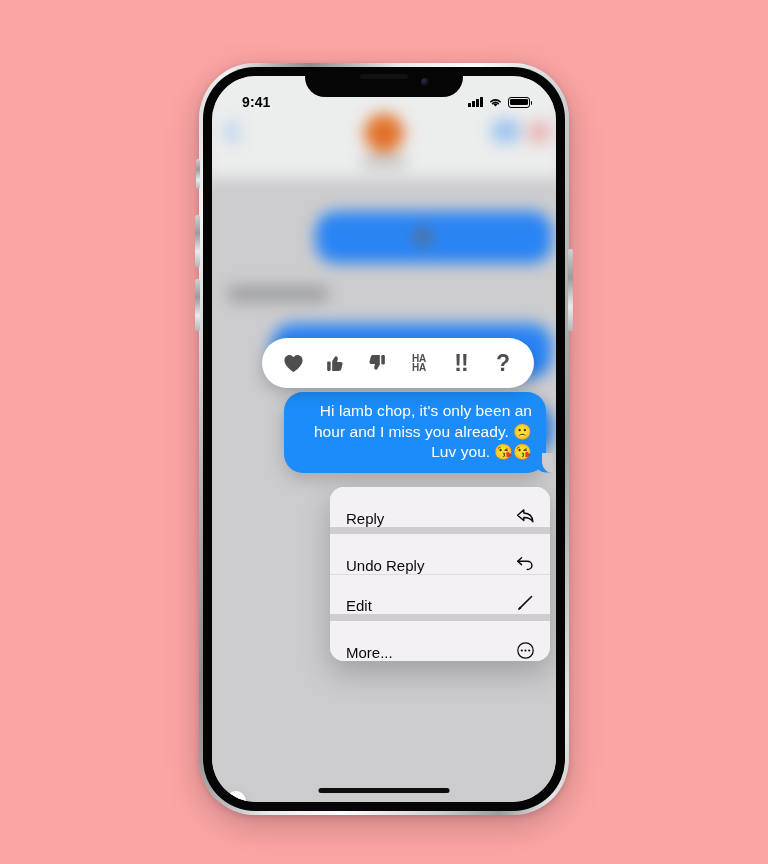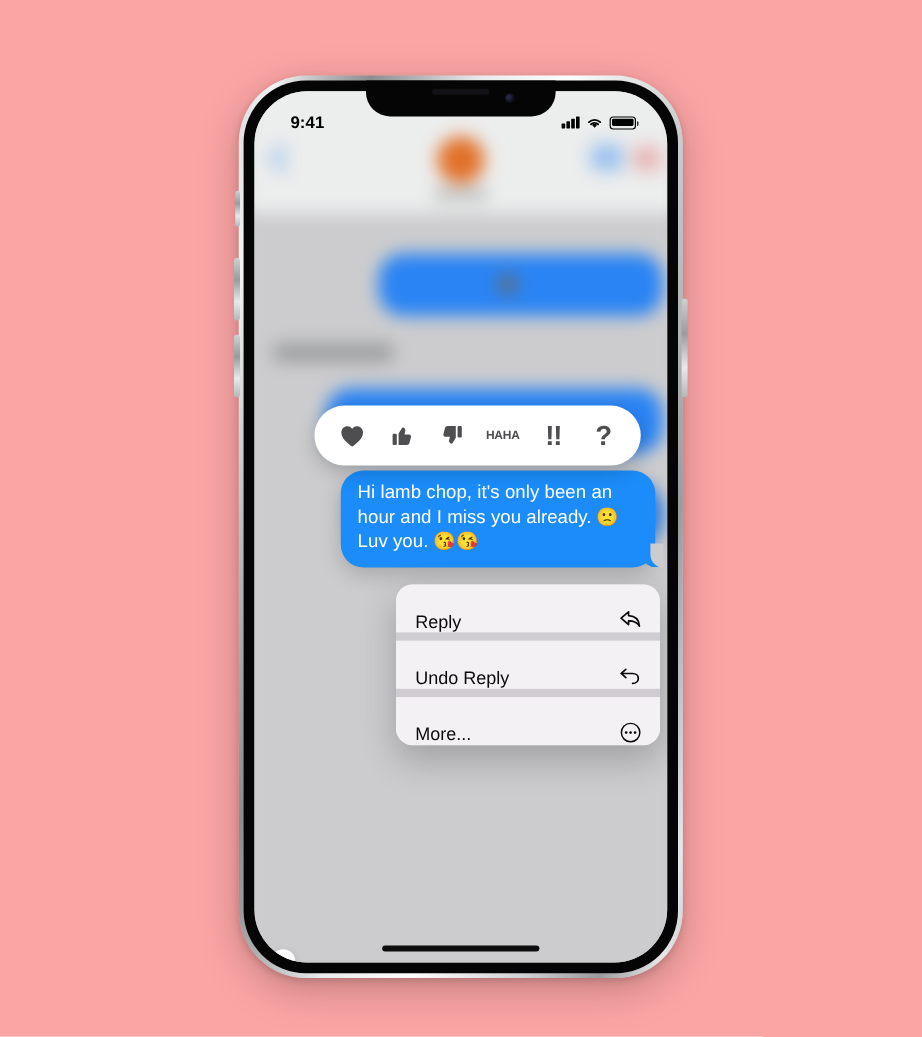--- a/index.html
+++ b/index.html
@@ -144,31 +144,32 @@
     display:flex; align-items:center; justify-content:space-around;
     padding:0 10px; z-index:25;
     box-shadow:0 5px 16px rgba(0,0,0,.20);
   }
   .tb { color:#4e4e50; display:flex; align-items:center; justify-content:center;
         width:30px; height:30px; cursor:pointer; }
   .tb svg { display:block; }
   .tb-haha {
     font-size:10px; font-weight:800; line-height:9px; text-align:left;
     letter-spacing:-.2px;
+    flex-direction:column;
   }
   .tb-bang { font-size:23px; font-weight:800; line-height:23px; letter-spacing:-1px; }
   .tb-q    { font-size:23px; font-weight:700; line-height:23px; }
   .tail-a {
     position:absolute; left:14px; bottom:-9px;
     width:20px; height:20px; border-radius:50%; background:#fff; z-index:24;
     box-shadow:0 3px 8px rgba(0,0,0,.13);
   }
 
   
-  .bubble-wrap { position:absolute; right:10px; top:316px; z-index:22; }
+  .bubble-wrap { position:absolute; right:10px; top:316px; z-index:22;text-align:right; }
   .bubble {
     position:relative;
     max-width:262px;
     background:#1b8cf9; color:#fff;
     padding:9px 14px 10px;
     border-radius:19px;
     font-size:15.5px; line-height:20.5px;
     letter-spacing:.05px;
     box-shadow:0 6px 18px rgba(0,0,0,.18);
   }
@@ -323,20 +324,29 @@
 
           <div class="ctx-gap"></div>
 
           <div class="ctx-group">
             <div class="ctx-item">
               <span>Undo Reply</span>
               <span class="ctx-ico">
                 <svg width="19" height="17" viewBox="0 0 20 18">
                   <path d="M5.8 3 L1.8 6.6 L5.8 10.2" fill="none" stroke="currentColor" stroke-width="1.5" stroke-linejoin="round" stroke-linecap="round"></path>
                   <path d="M1.8 6.6 H11.8 c3 0 5 2 5 4.4 0 2.4-2 4.4-5 4.4" fill="none" stroke="currentColor" stroke-width="1.5" stroke-linecap="round"></path>
+                </svg>
+              </span>
+            </div>
+            <div class="ctx-item">
+              <span>Edit</span>
+              <span class="ctx-ico">
+                <svg width="19" height="18" viewBox="0 0 20 19">
+                  <path d="M3 16 L16.4 2.6" stroke="currentColor" stroke-width="1.6" stroke-linecap="round"></path>
+                  <path d="M3 16 L3.5 13.4 L5.6 15.5 Z" fill="currentColor"></path>
                 </svg>
               </span>
             </div>
           </div>
 
           <div class="ctx-gap"></div>
 
           <div class="ctx-group">
             <div class="ctx-item">
               <span>More...</span>

